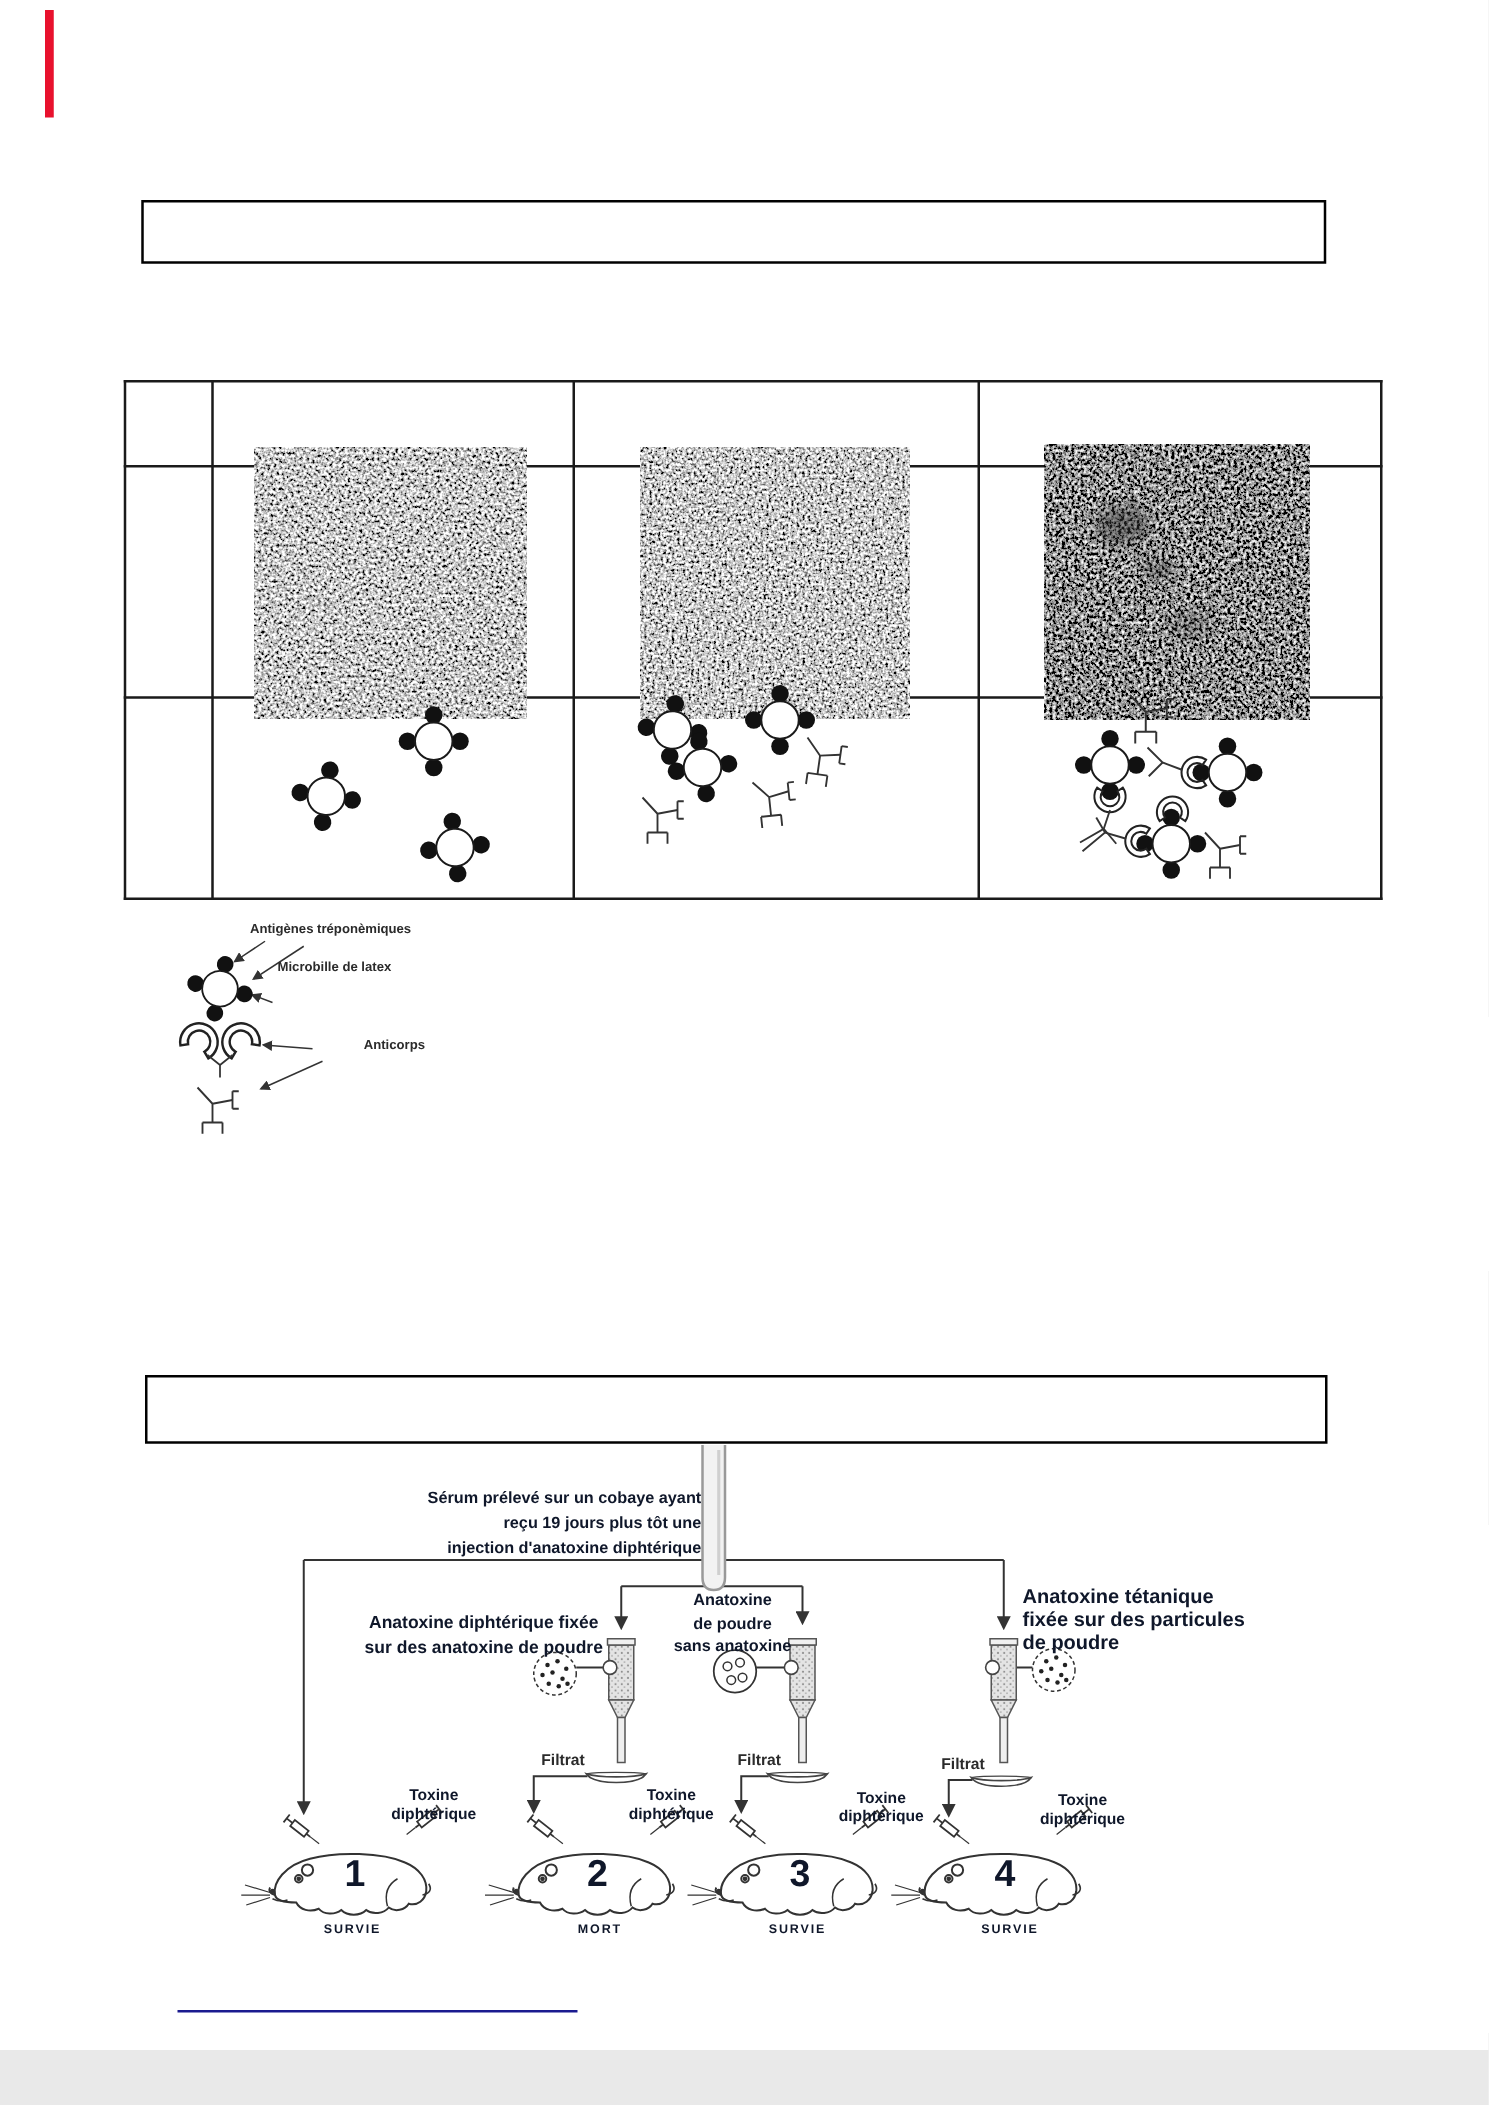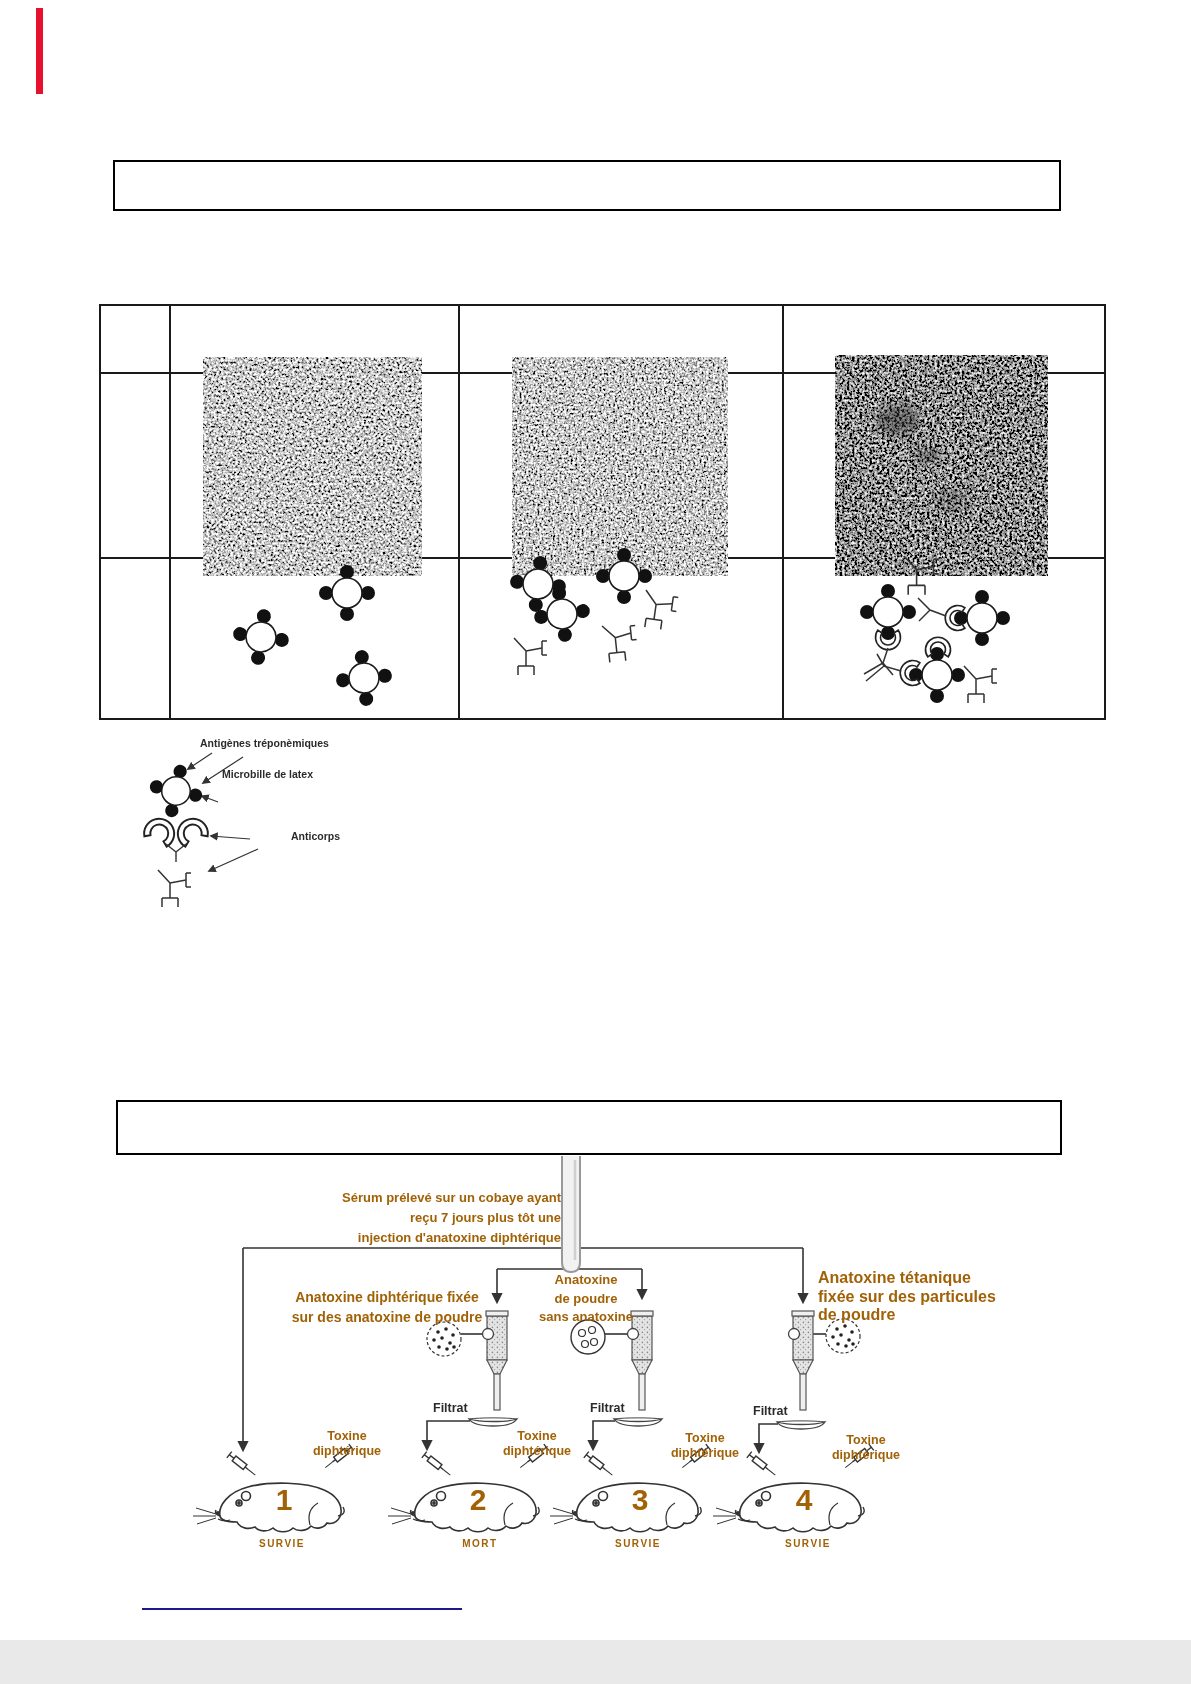--- a/index.html
+++ b/index.html
@@ -1,19 +1,19 @@
 <!DOCTYPE html>
 <html><head>
 <meta charset="utf-8">
 <style>
   html,body{margin:0;padding:0;background:#e9e9e9;}
   .page{position:relative;width:1191px;height:1640px;background:#ffffff;margin:0 auto;
         font-family:"Liberation Sans",sans-serif;color:#2b2b2b;overflow:hidden;}
   .lbl{position:absolute;font-weight:bold;color:#2b2b2b;white-space:nowrap;}
-  .blk{position:absolute;font-weight:bold;color:#a16207;}
+  .blk{position:absolute;font-weight:bold;color:#0f172a;}
   .blk div{white-space:nowrap;}
   .ctr{text-align:center;}
   .rt{text-align:right;}
   .tline{position:absolute;background:#1a1a1a;}
   .bx{position:absolute;border:2px solid #000;background:#fff;}
   .redmark{position:absolute;left:36px;top:8px;width:7px;height:86px;}
   .navyline{position:absolute;left:142px;top:1608px;width:320px;height:2px;}
   svg{position:absolute;left:0;top:0;overflow:visible;}
   .outcome{letter-spacing:1.5px;font-size:10px;}
   .mousenum{font-size:30px;}
@@ -251,21 +251,21 @@
     <use href="#gpig" transform="translate(567,1476)"></use>
     <use href="#gpig" transform="translate(730,1476)"></use>
   </svg>
 
   <div class="lbl" style="left:200px;top:737px;font-size:10.5px;">Antigènes tréponèmiques</div>
   <div class="lbl" style="left:222px;top:768px;font-size:10.5px;">Microbille de latex</div>
   <div class="lbl" style="left:252px;top:830px;font-size:10.5px;margin-left:39px;">Anticorps</div>
 
   <div class="blk rt" style="left:295px;top:1188px;width:266px;font-size:13px;line-height:20px;">
     <div>Sérum prélevé sur un cobaye ayant</div>
-    <div>reçu 7 jours plus tôt une</div>
+    <div>reçu 19 jours plus tôt une</div>
     <div>injection d'anatoxine diphtérique</div>
   </div>
 
   <div class="blk ctr" style="left:288px;top:1287px;width:198px;font-size:14px;line-height:20px;">
     <div>Anatoxine diphtérique fixée</div>
     <div>sur des anatoxine de poudre</div>
   </div>
   <div class="blk ctr" style="left:528px;top:1271px;width:116px;font-size:13px;line-height:18.5px;">
     <div>Anatoxine</div>
     <div>de poudre</div>

